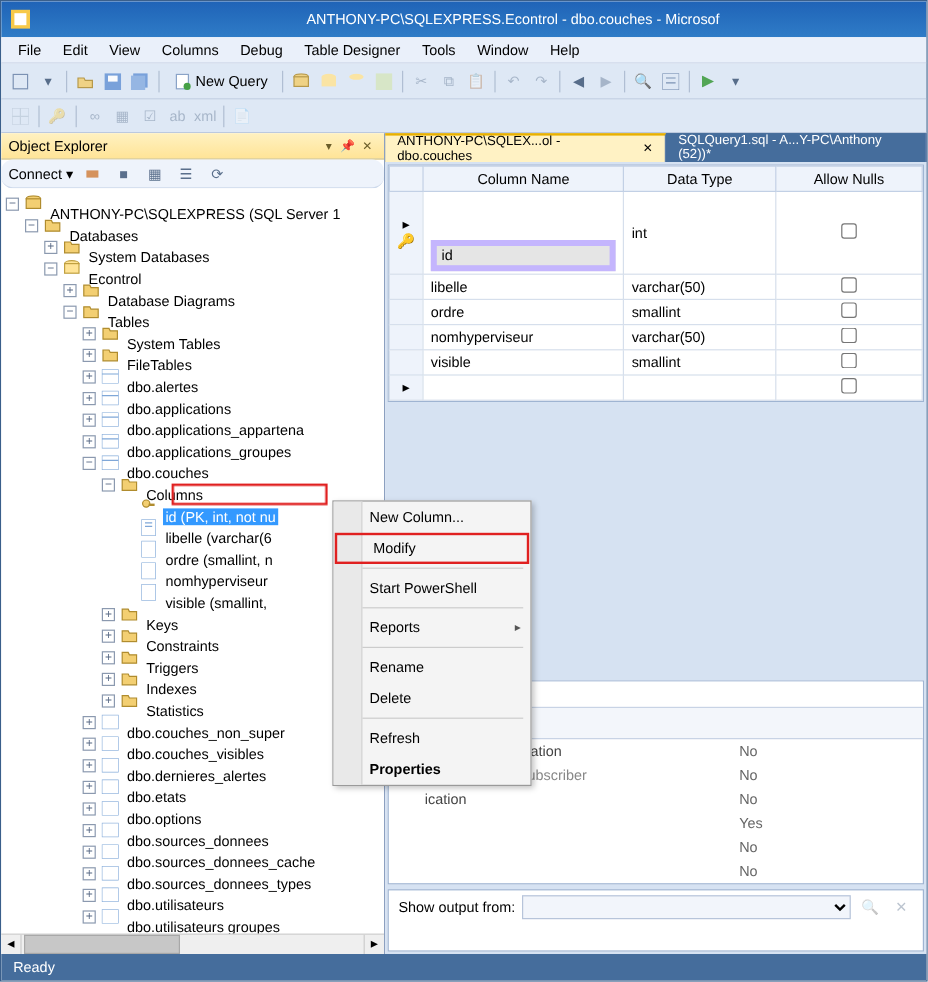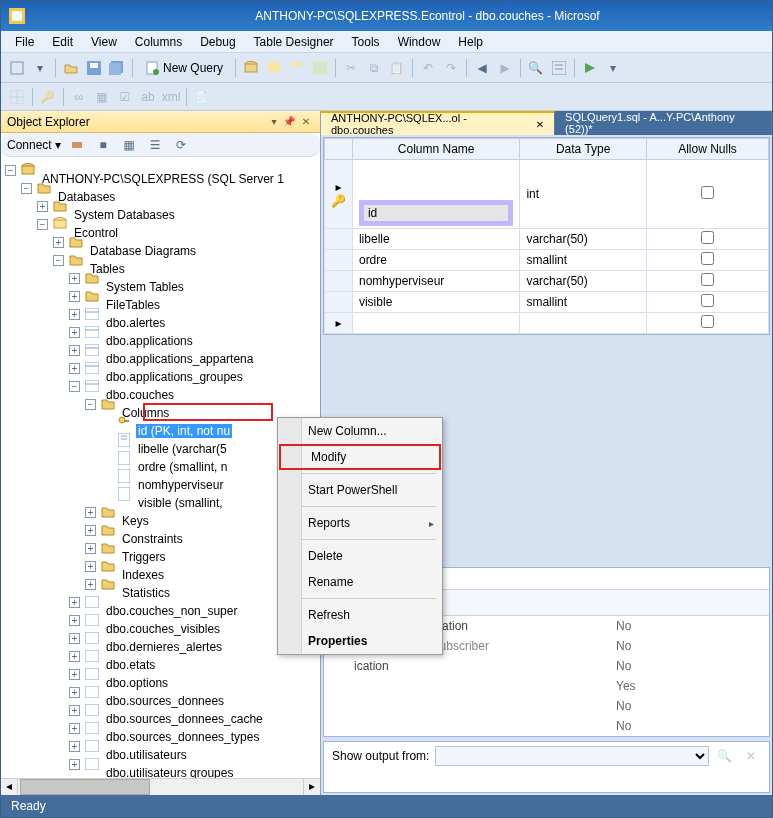--- a/index.html
+++ b/index.html
@@ -360,21 +360,21 @@
         </div>
       <div class="node" style="padding-left:96px">
           <span class="exp blank"></span>
           <span class="folder">
             <svg width="12" height="14">
               <rect width="12" height="14" fill="#fff" stroke="#7fa7d8"></rect>
               <line x1="3" y1="3" x2="9" y2="3" stroke="#7fa7d8"></line>
               <line x1="3" y1="6" x2="9" y2="6" stroke="#7fa7d8"></line>
             </svg>
           </span>
-          <span class="label">libelle (varchar(5</span>
+          <span class="label">libelle (varchar(6</span>
         </div>
       <div class="node" style="padding-left:96px">
           <span class="exp blank"></span>
           <span class="folder">
             <svg width="12" height="14">
               <rect width="12" height="14" fill="#fff" stroke="#7fa7d8"></rect>
             </svg>
           </span>
           <span class="label">ordre (smallint, n</span>
         </div>
@@ -683,24 +683,24 @@
   <div class="divider"></div>
   <div class="item">
       <span>Start PowerShell</span>
     </div>
   <div class="divider"></div>
   <div class="item sub">
       <span>Reports</span>
     </div>
   <div class="divider"></div>
   <div class="item">
+      <span>Rename</span>
+    </div>
+  <div class="item">
       <span>Delete</span>
-    </div>
-  <div class="item">
-      <span>Rename</span>
     </div>
   <div class="divider"></div>
   <div class="item">
       <span>Refresh</span>
     </div>
   <div class="item" style="font-weight:bold">
       <span>Properties</span>
     </div>
 </div>
 

